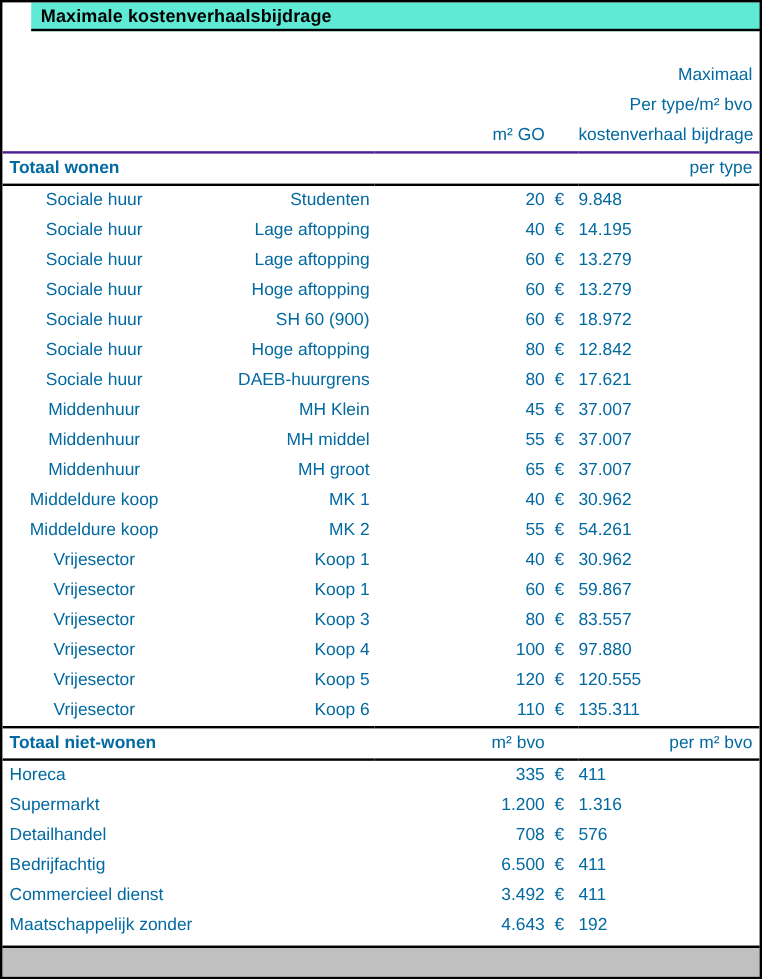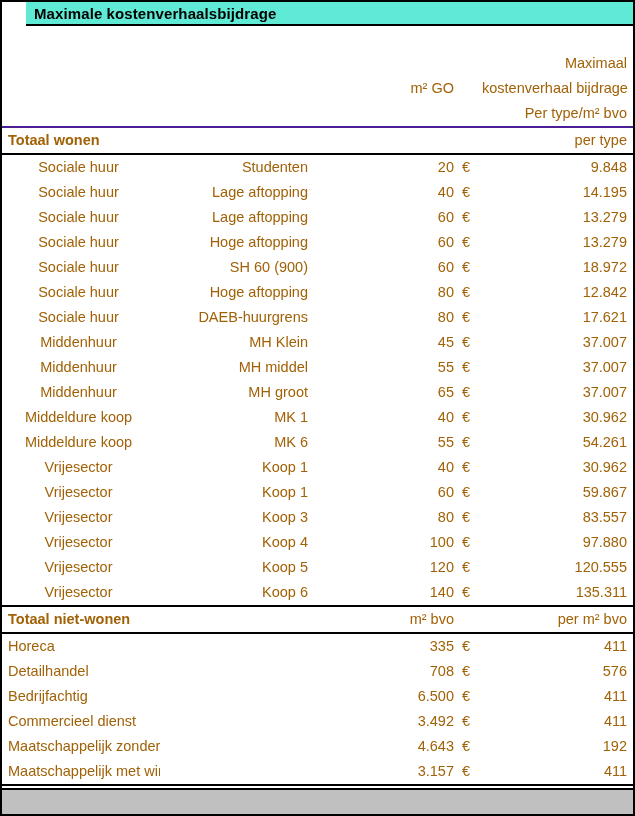--- a/index.html
+++ b/index.html
@@ -71,21 +71,21 @@
     width: 631px;
     height: 762px;
     box-sizing: border-box;
     overflow: hidden;
   }
   table.grid {
     border-collapse: collapse;
     width: 631px;
     table-layout: fixed;
     font-size: 14.5px;
-    color: #a16207;
+    color: #0369a1;
   }
   table.grid td {
     padding: 0;
     height: 25px;
     line-height: 25px;
     white-space: nowrap;
     overflow: hidden;
     vertical-align: middle;
   }
 
@@ -130,21 +130,21 @@
     text-align: right;
     padding-right: 6px !important;
     margin-top: 24px;
   }
 
   
   tr.data td.cat  { text-align: center; padding-right: 5px !important; }
   tr.data td.type { text-align: right; padding-right: 4px !important; }
   tr.data td.m2   { text-align: right; padding-right: 6px !important; }
   tr.data td.cur  { text-align: left;  padding-left: 2px !important; }
-  tr.data td.amt  { text-align: right; padding-right: 6px !important; }
+  tr.data td.amt  { text-align: left; padding-right: 6px !important; }
 
   tr.data td.nw-name { text-align: left; padding-left: 6px !important; }
 
   
   tr.endrule td { border-bottom: 2px solid #000000; }
 </style>
 </head>
 <body>
 
 <div id="sheet">
@@ -169,30 +169,30 @@
           <tr class="hdr">
             <td></td>
             <td></td>
             <td></td>
             <td></td>
             <td class="ra">Maximaal</td>
           </tr>
           <tr class="hdr">
             <td></td>
             <td></td>
+            <td></td>
+            <td></td>
+            <td class="ra">Per type/m² bvo</td>
+          </tr>
+          <tr class="hdr">
+            <td></td>
+            <td></td>
             <td class="ra">m² GO</td>
             <td></td>
             <td class="ra">kostenverhaal bijdrage</td>
-          </tr>
-          <tr class="hdr">
-            <td></td>
-            <td></td>
-            <td></td>
-            <td></td>
-            <td class="ra">Per type/m² bvo</td>
           </tr>
           <tr class="section">
             <td class="lbl">Totaal wonen</td>
             <td></td>
             <td class="unit"></td>
             <td></td>
             <td class="unit-right">per type</td>
           </tr>
           <tr class="data">
             <td class="cat">Sociale huur</td>
@@ -266,21 +266,21 @@
           </tr>
           <tr class="data">
             <td class="cat">Middeldure koop</td>
             <td class="type">MK 1</td>
             <td class="m2">40</td>
             <td class="cur">€</td>
             <td class="amt">30.962</td>
           </tr>
           <tr class="data">
             <td class="cat">Middeldure koop</td>
-            <td class="type">MK 6</td>
+            <td class="type">MK 2</td>
             <td class="m2">55</td>
             <td class="cur">€</td>
             <td class="amt">54.261</td>
           </tr>
           <tr class="data">
             <td class="cat">Vrijesector</td>
             <td class="type">Koop 1</td>
             <td class="m2">40</td>
             <td class="cur">€</td>
             <td class="amt">30.962</td>
@@ -309,37 +309,44 @@
           <tr class="data">
             <td class="cat">Vrijesector</td>
             <td class="type">Koop 5</td>
             <td class="m2">120</td>
             <td class="cur">€</td>
             <td class="amt">120.555</td>
           </tr>
           <tr class="data endrule">
             <td class="cat">Vrijesector</td>
             <td class="type">Koop 6</td>
-            <td class="m2">140</td>
+            <td class="m2">110</td>
             <td class="cur">€</td>
             <td class="amt">135.311</td>
           </tr>
           <tr class="section">
             <td class="lbl">Totaal niet-wonen</td>
             <td></td>
             <td class="unit">m² bvo</td>
             <td></td>
             <td class="unit-right">per m² bvo</td>
           </tr>
           <tr class="data">
             <td class="cat nw-name">Horeca</td>
             <td class="type"></td>
             <td class="m2">335</td>
             <td class="cur">€</td>
             <td class="amt">411</td>
+          </tr>
+          <tr class="data">
+            <td class="cat nw-name">Supermarkt</td>
+            <td class="type"></td>
+            <td class="m2">1.200</td>
+            <td class="cur">€</td>
+            <td class="amt">1.316</td>
           </tr>
           <tr class="data">
             <td class="cat nw-name">Detailhandel</td>
             <td class="type"></td>
             <td class="m2">708</td>
             <td class="cur">€</td>
             <td class="amt">576</td>
           </tr>
           <tr class="data">
             <td class="cat nw-name">Bedrijfachtig</td>

